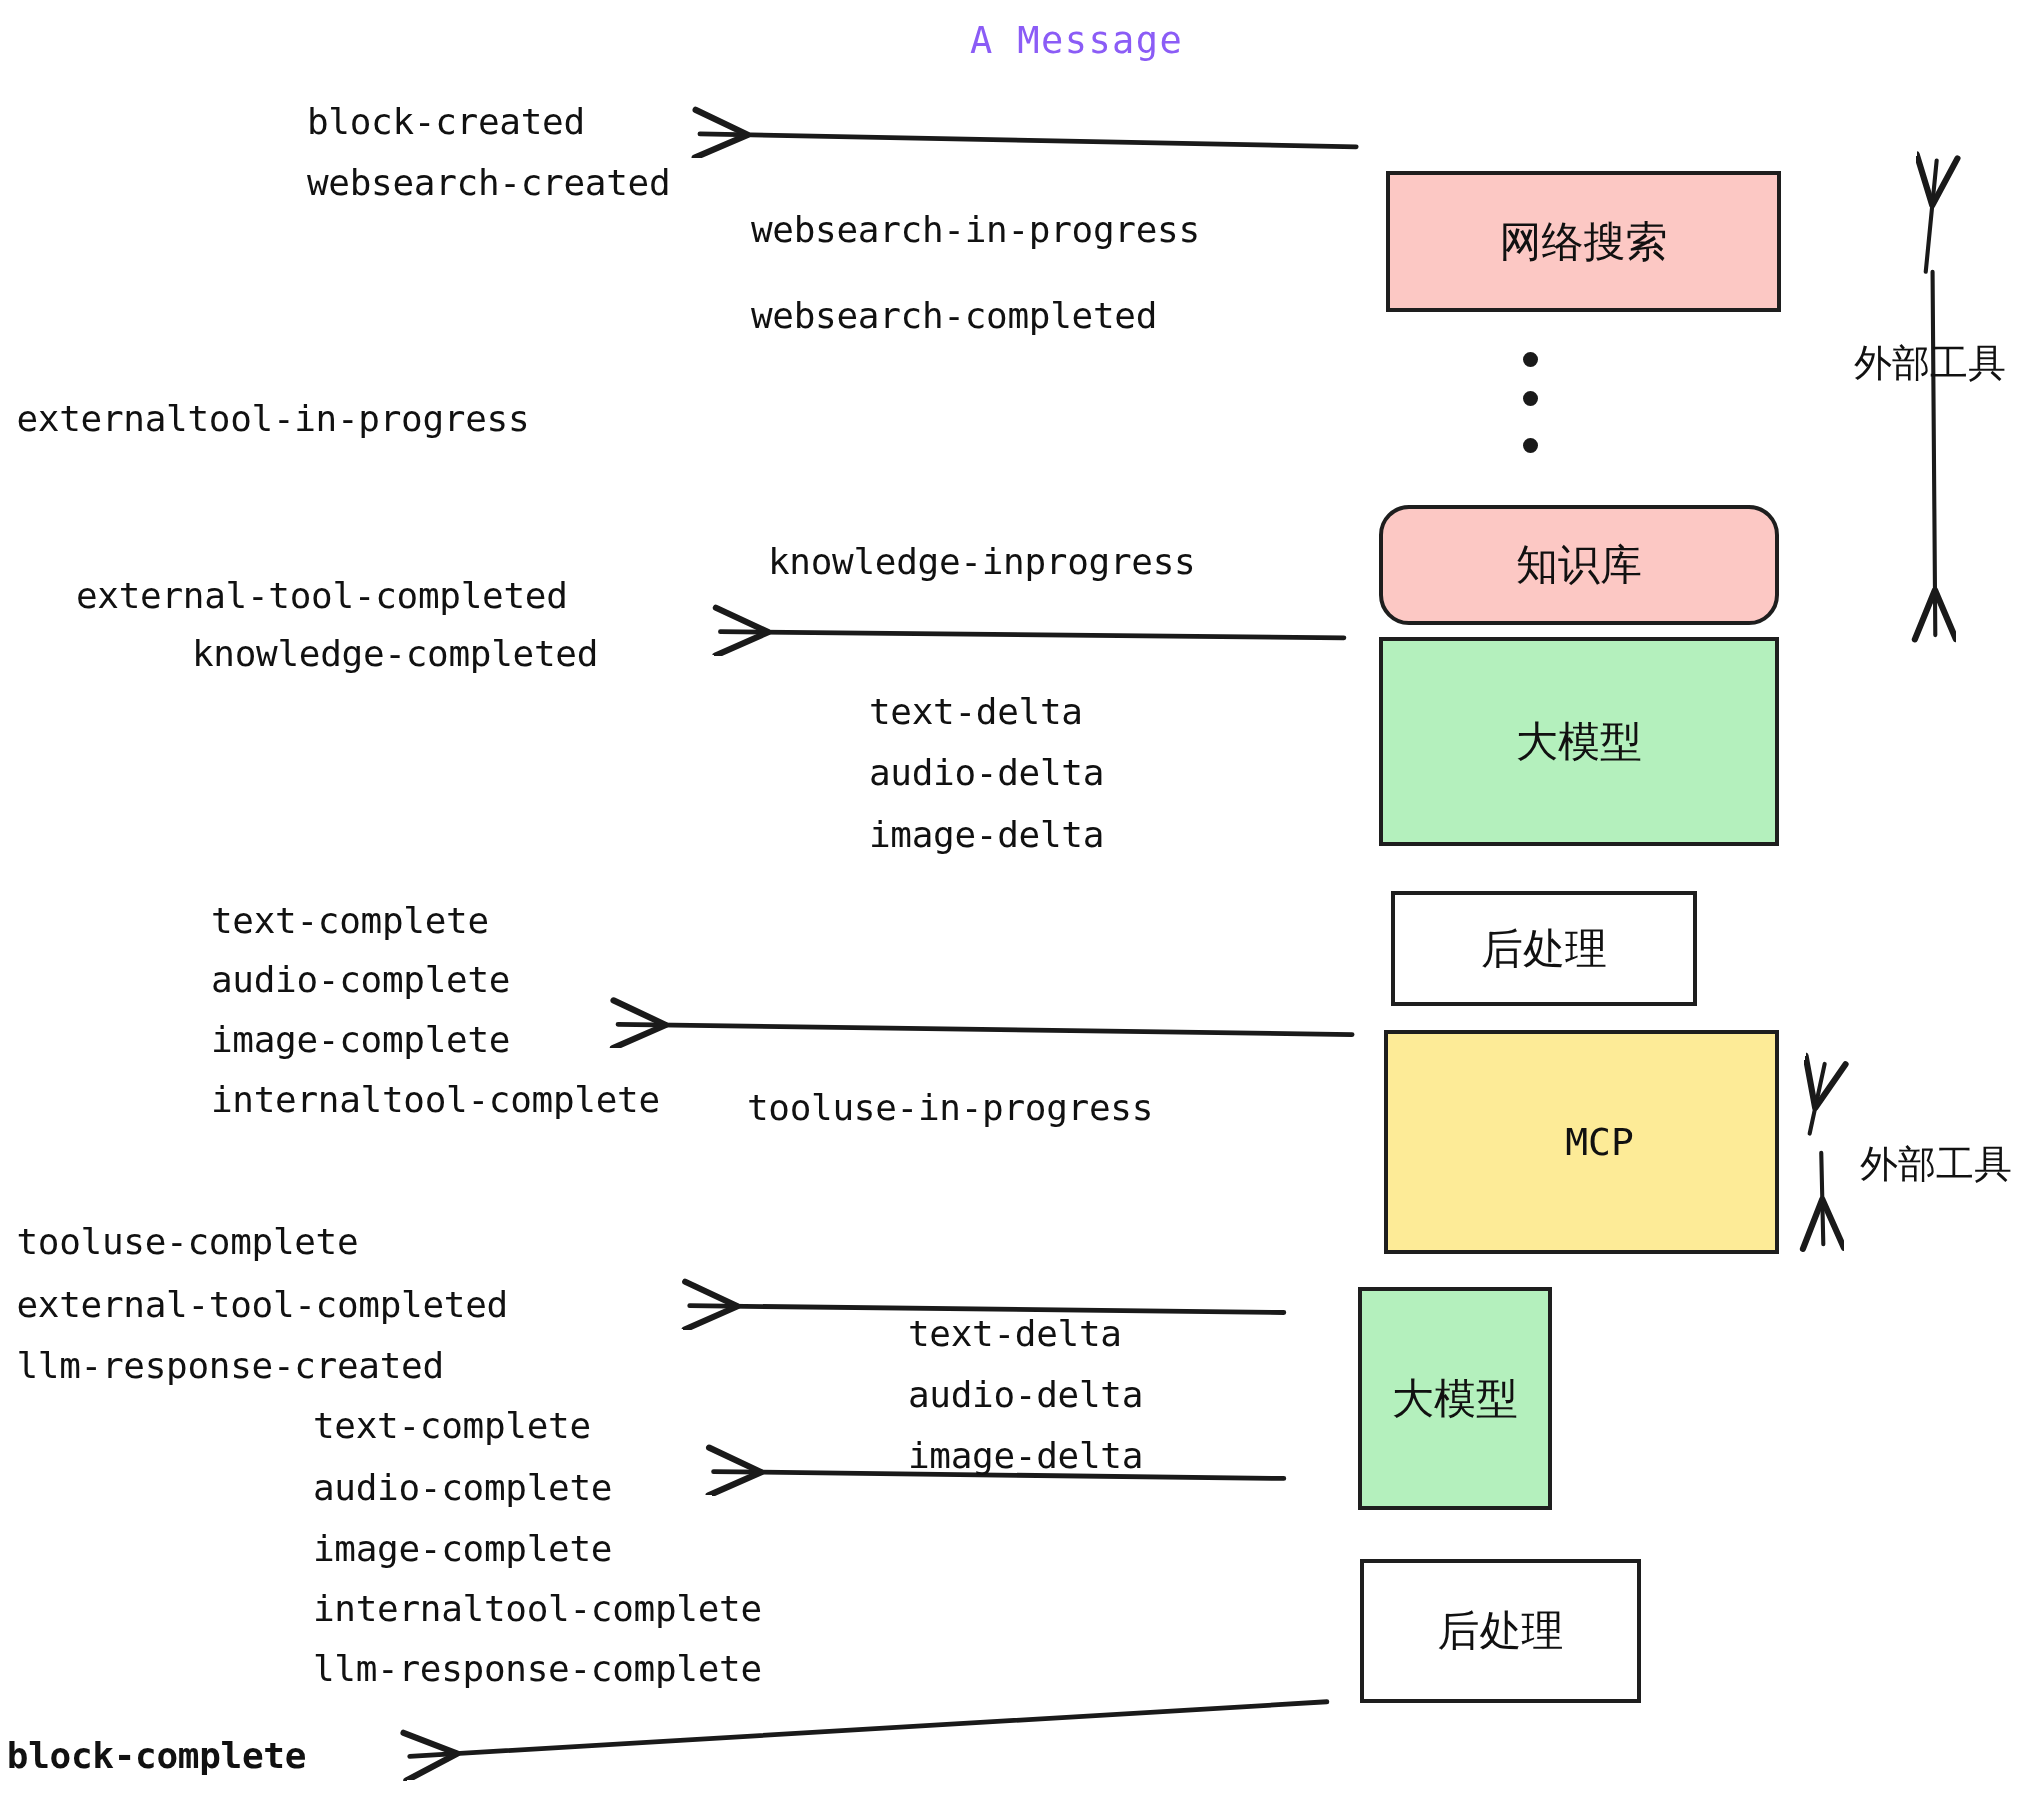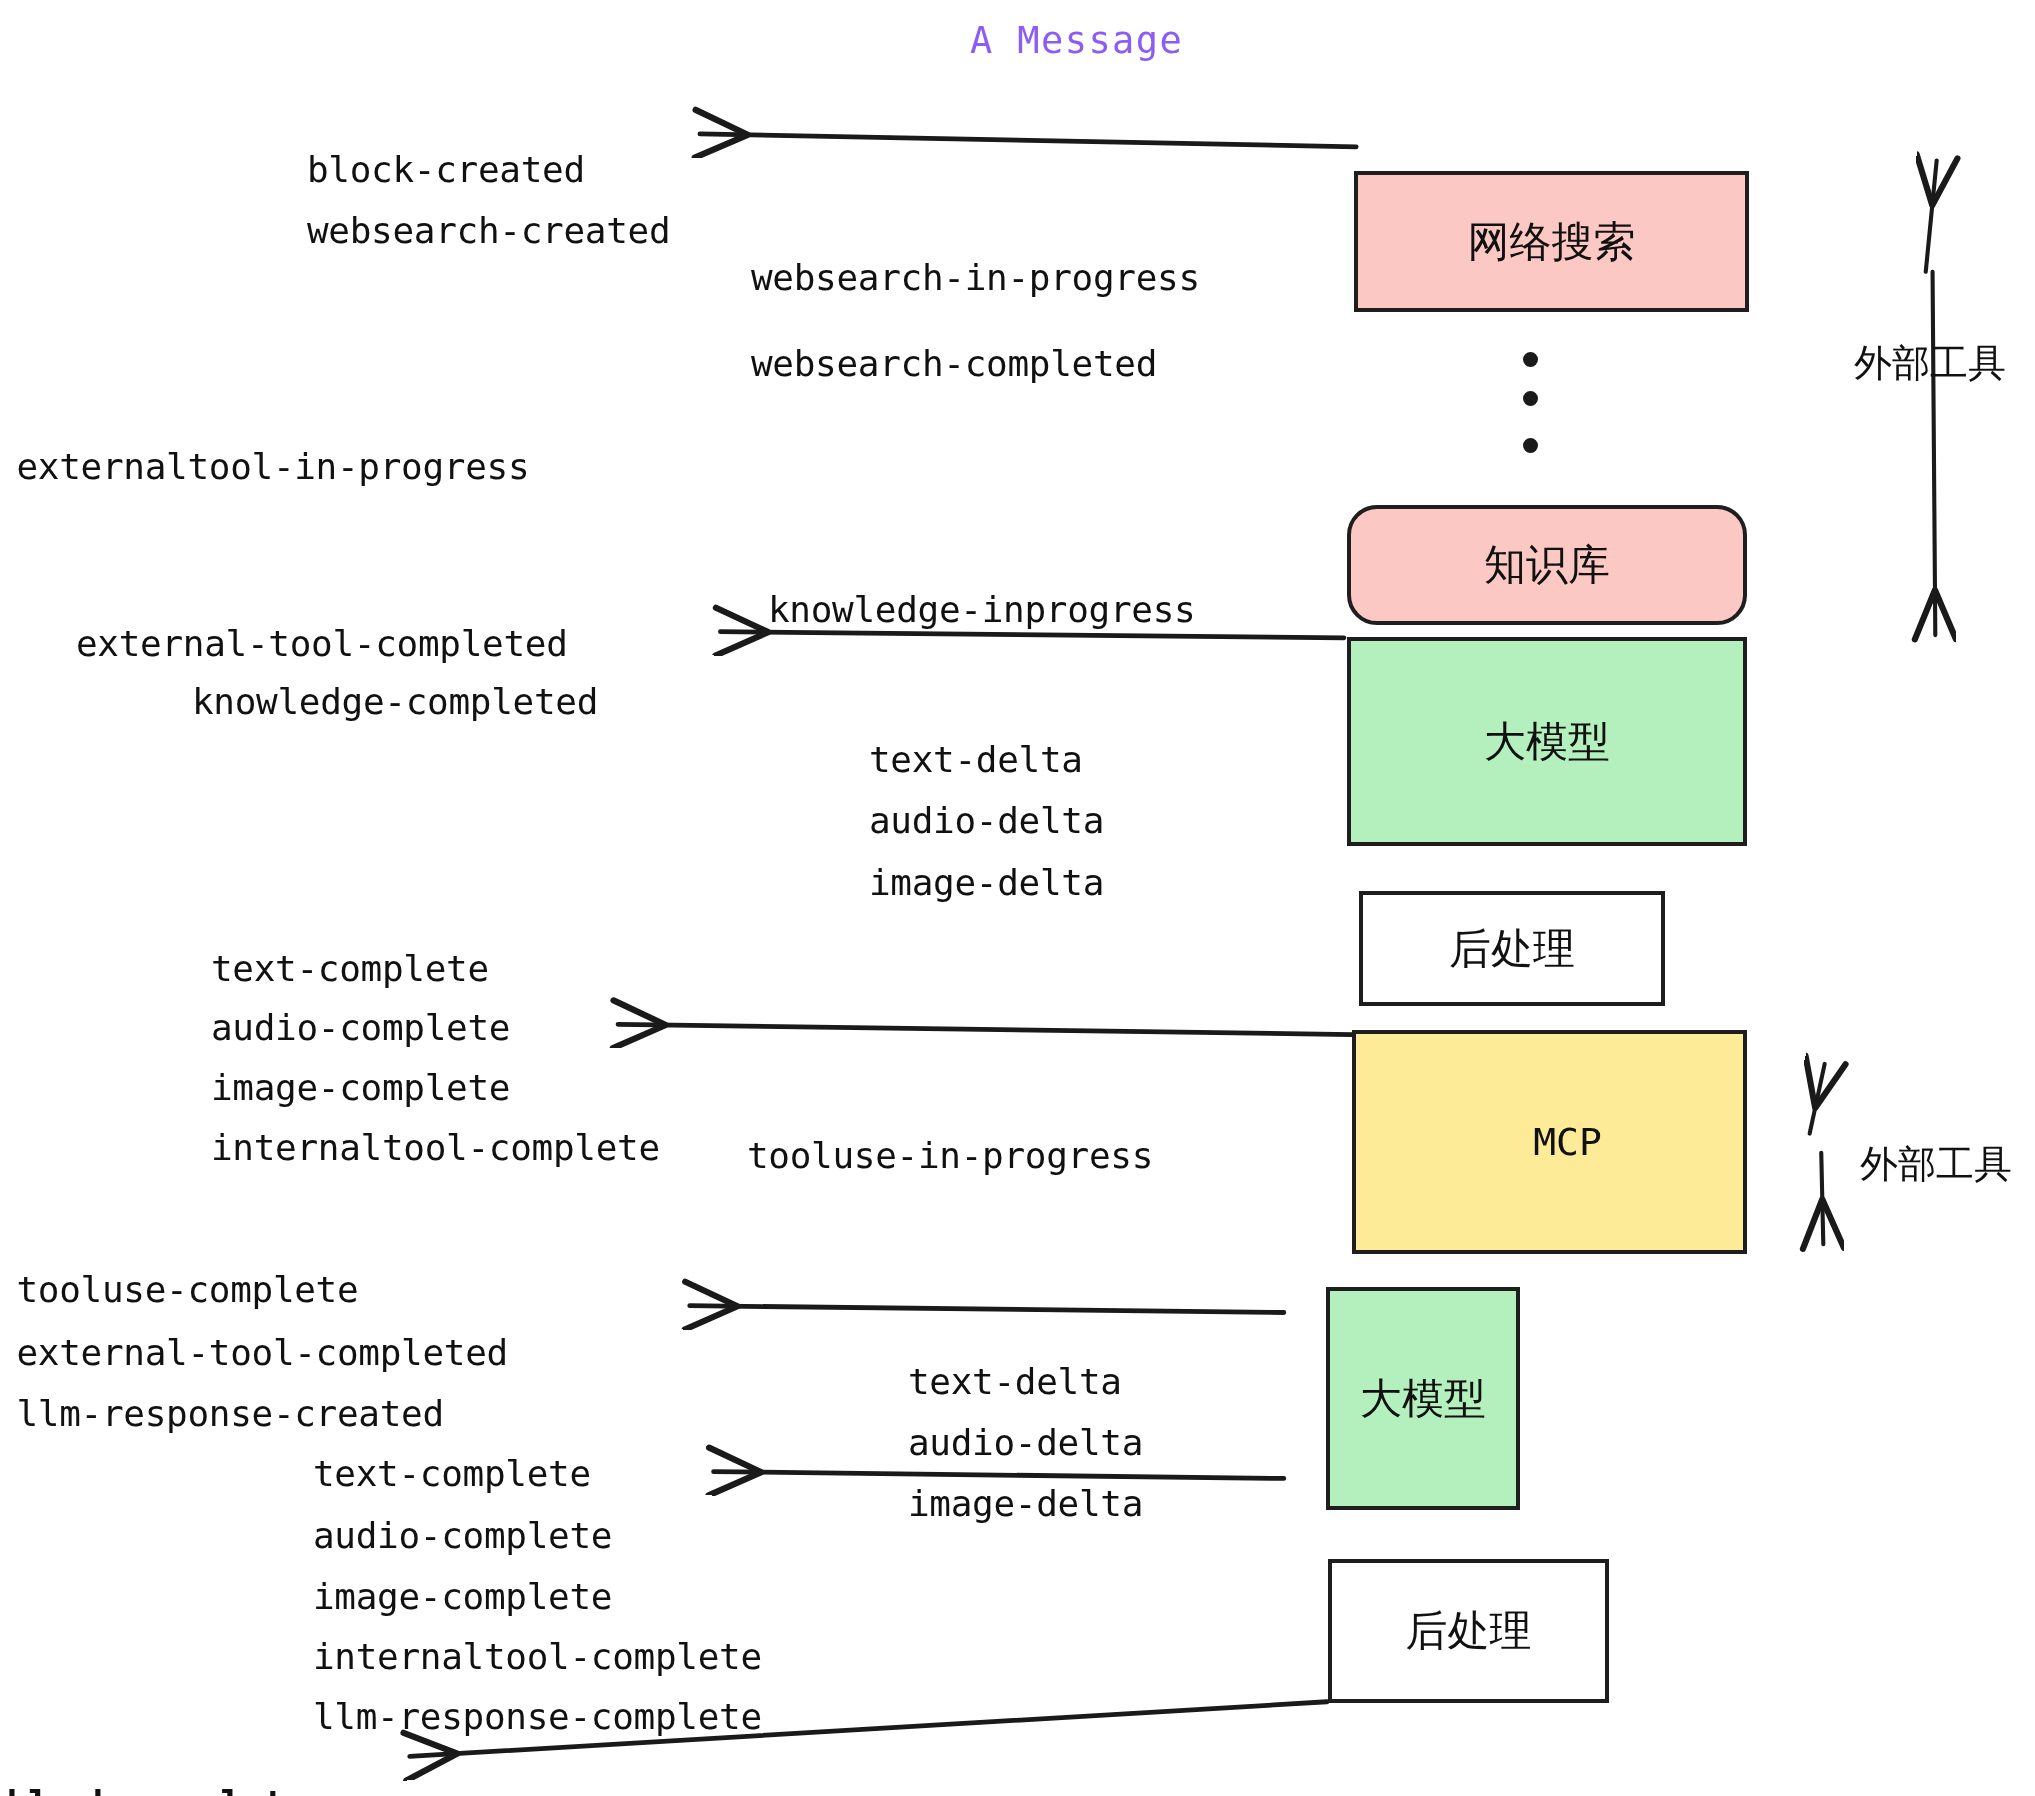--- a/index.html
+++ b/index.html
@@ -29,21 +29,20 @@
   }
   
   .evt {
     position: absolute;
     white-space: nowrap;
     font-family: "DejaVu Sans Mono", monospace;
     font-size: 36px;
     line-height: 1;
     color: #111111;
     letter-spacing: -0.3px;
-    margin-top: 48px;
   }
   
   .title {
     position: absolute;
     white-space: nowrap;
     font-family: "DejaVu Sans Mono", monospace;
     font-size: 37px;
     color: #8b5cf6;
     letter-spacing: 1.4px;
   }
@@ -51,20 +50,21 @@
   .box {
     position: absolute;
     box-sizing: border-box;
     border: 4.8px solid #1e1e1e;
     display: flex;
     align-items: center;
     justify-content: center;
     font-family: "DejaVu Sans", sans-serif;
     font-size: 42px;
     color: #111111;
+    margin-left: 32px;
   }
   .box.pink   { background: #FCC8C4; }
   .box.green  { background: #B4F0BD; }
   .box.yellow { background: #FDEB97; }
   .box.white  { background: #ffffff; border-width: 4.1px; }
   .box.mono {
     font-family: "DejaVu Sans Mono", monospace;
     font-size: 38px;
     padding-left: 36px;
   }

